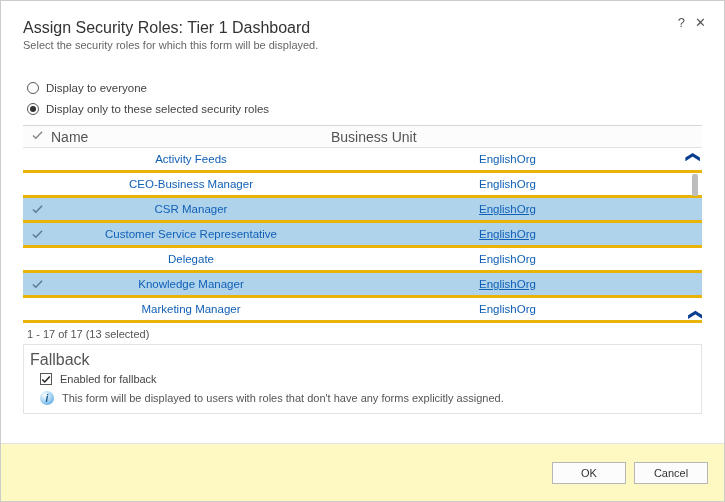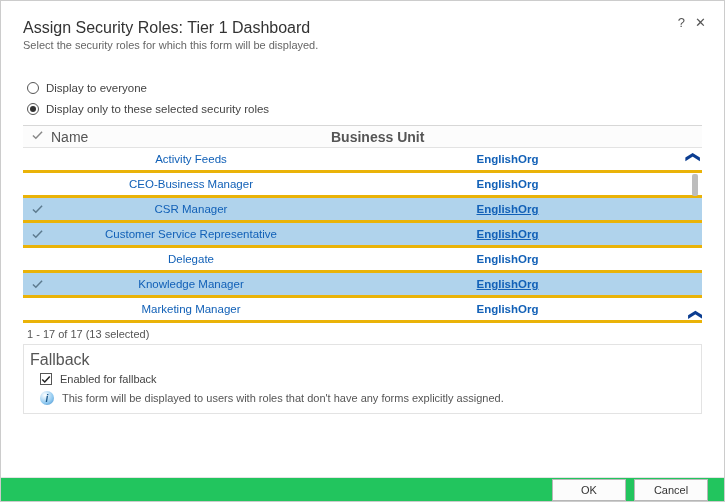--- a/index.html
+++ b/index.html
@@ -66,21 +66,21 @@
     display: flex;
     align-items: center;
     height: 22px;
     font-size: 14px;
     color: #555;
     border-bottom: 1px solid #e3e3e3;
     background: #fcfcfc;
   }
   .col-check { width: 28px; display: flex; align-items: center; justify-content: center; }
   .col-name { width: 280px; padding-left: 0; }
-  .col-bu { flex: 1; font-weight: bold; }
+  .col-bu { flex: 1; }
   .header-check {
     color: #888;
     font-size: 11px;
   }
   .rows {
     position: relative;
     height: 176px;
     overflow: hidden;
   }
   .row {
@@ -180,28 +180,28 @@
   .fb-help {
     display: flex;
     align-items: center;
     gap: 8px;
     padding: 6px 0 0 10px;
     color: #555;
   }
   .footer {
     position: absolute;
     bottom: 0; left: 0; right: 0;
-    height: 24px;
+    height: 58px;
     border-top: 1px solid #e3e3e3;
     display: flex;
     justify-content: flex-end;
     align-items: center;
     gap: 8px;
     padding: 0 16px;
-    background: #22c55e;
+    background: #fef9c3;
   }
   .btn {
     min-width: 74px;
     height: 22px;
     border: 1px solid #b7b7b7;
     background: #fcfcfc;
     font-size: 11px;
     color: #333;
     cursor: pointer;
     padding: 0 12px;

